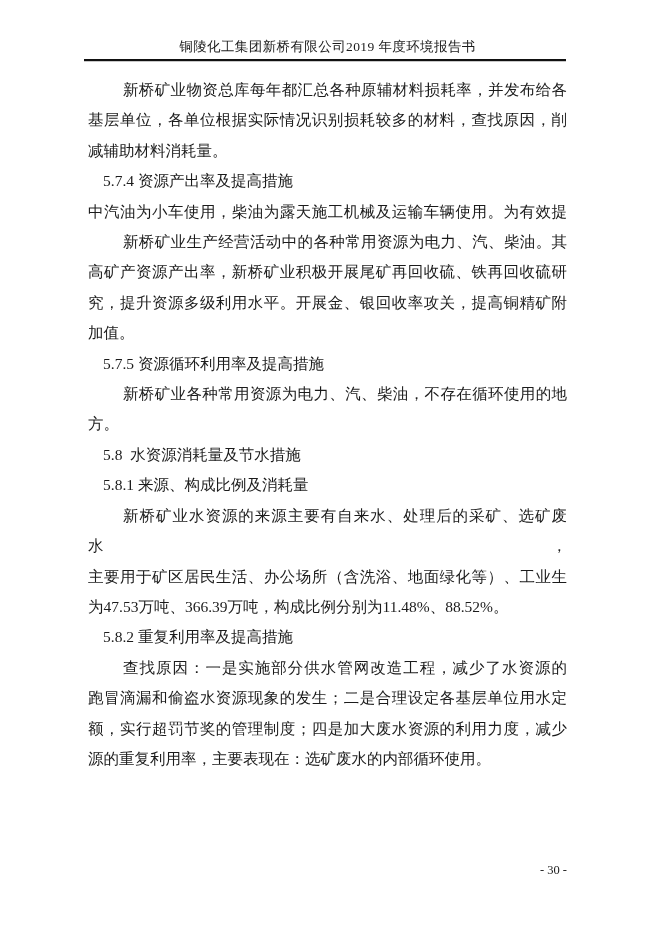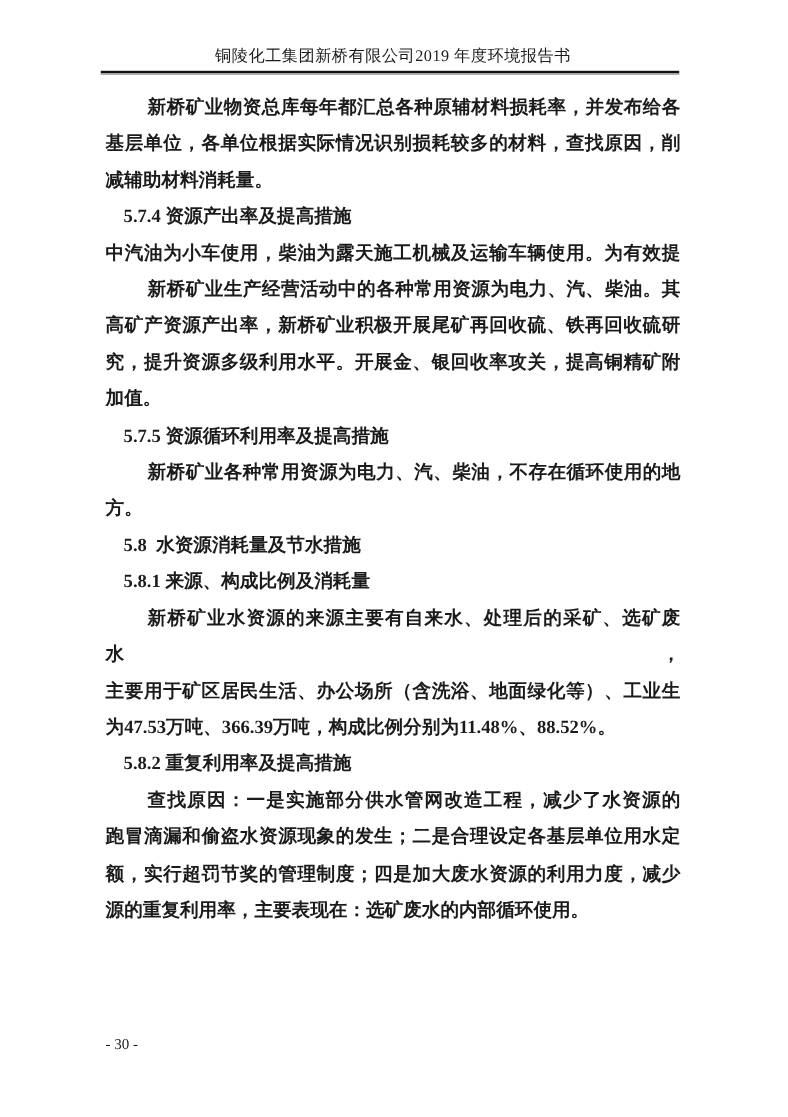--- a/index.html
+++ b/index.html
@@ -34,41 +34,40 @@
     background: #111111;
     border-bottom: 1px solid #c8c8c8;
   }
   .doc-body {
     position: absolute;
     top: 75px;
     left: 88px;
     width: 479px;
     font-size: 15.5px;
     line-height: 30.4px;
-    font-weight: bold;
   }
   .line {
     text-align: justify;
     text-align-last: justify;
     text-justify: inter-character;
   }
   .line.first { text-indent: 35px; }
   .line.last { text-align-last: left; }
   .line.heading {
     text-align: right;
     text-align-last: left;
     text-indent: 15px;
     white-space: pre-wrap;
   }
   .footer {
     position: absolute;
     top: 863px;
     left: 88px;
     width: 479px;
-    text-align: left;
+    text-align: right;
     font-size: 12.5px;
     color: #1b1b1b;
   }
 </style>
 </head>
 <body>
 
 <div class="page">
   <div class="header-title">铜陵化工集团新桥有限公司2019 年度环境报告书</div>
   <div class="header-rule"></div>

